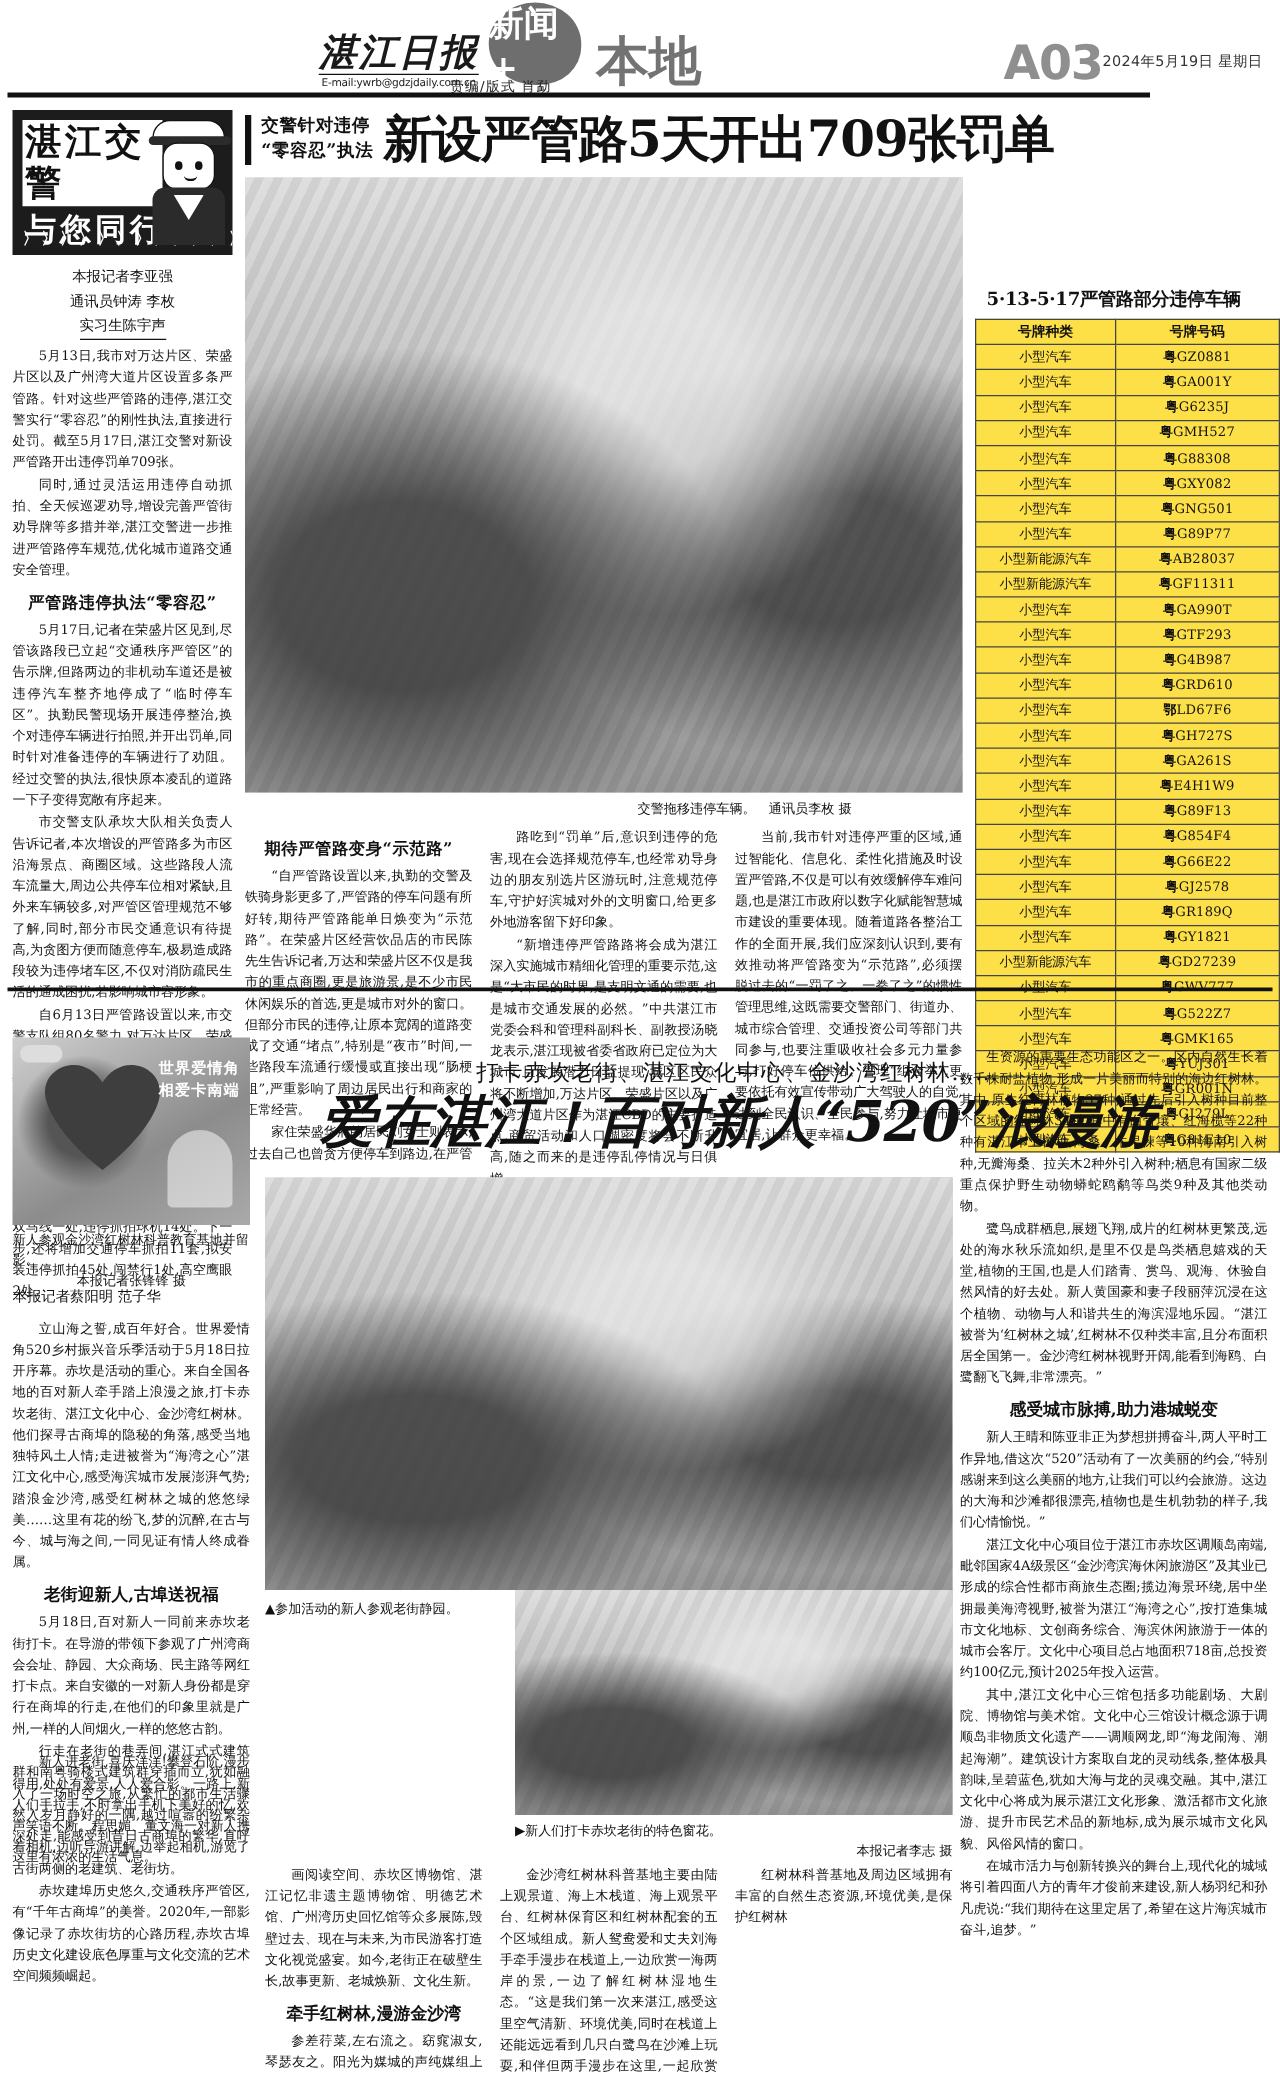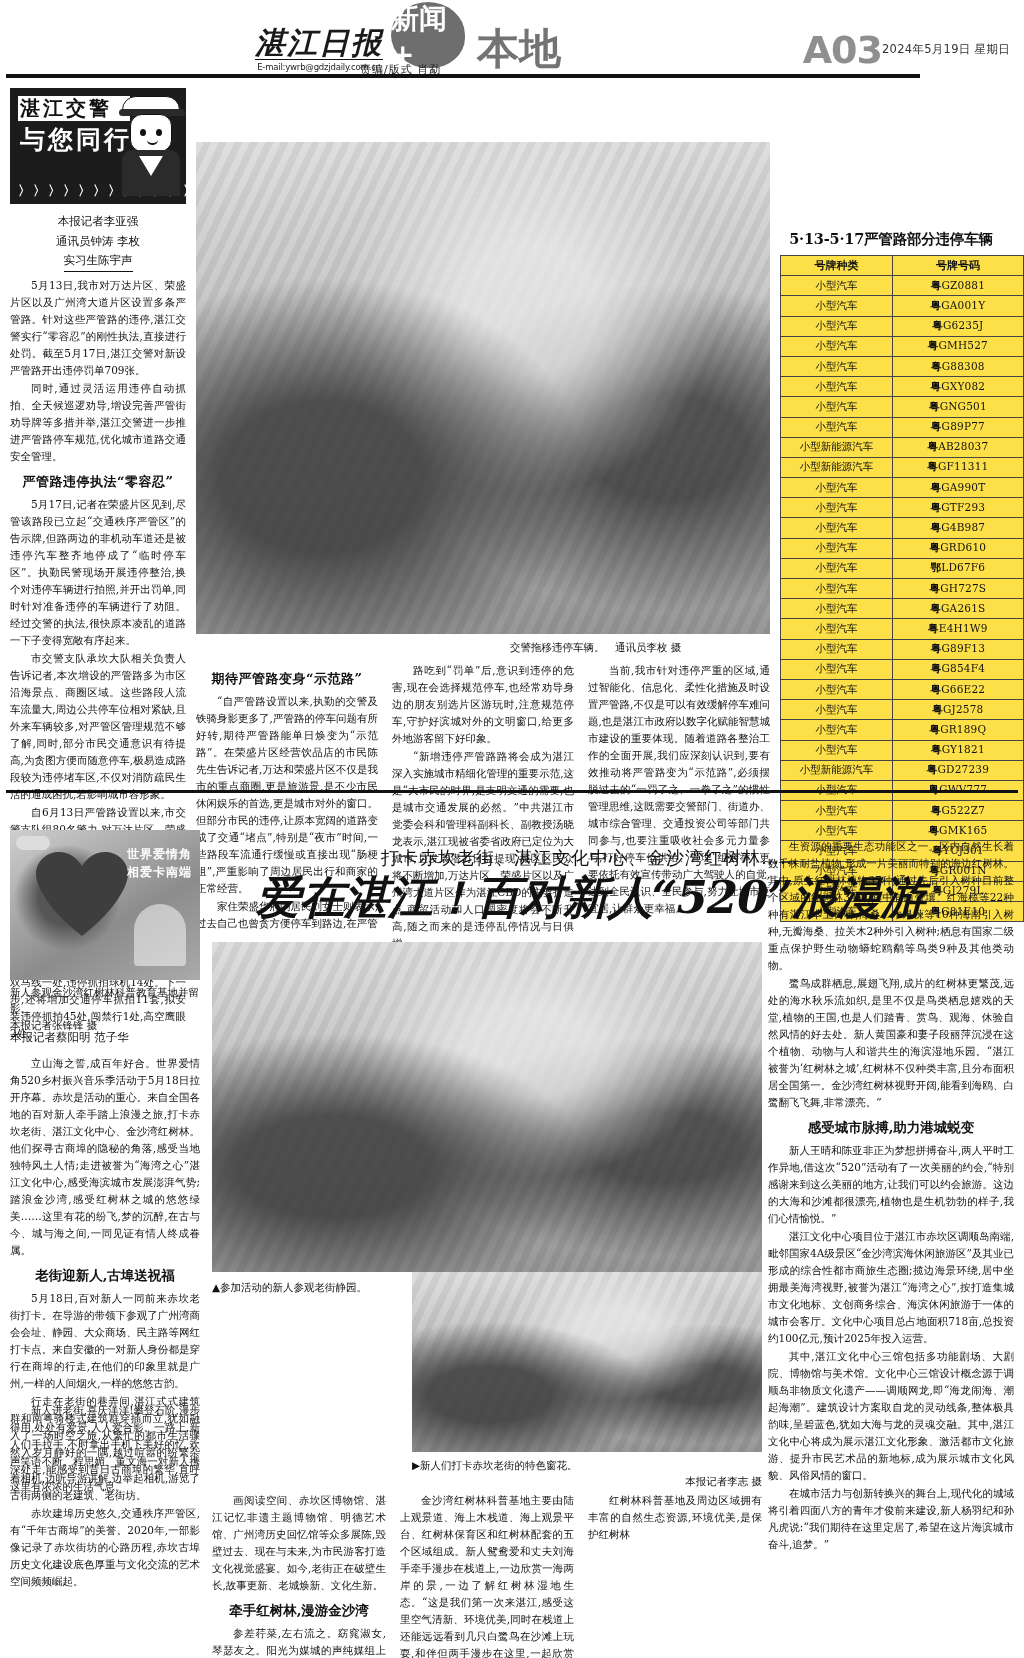--- a/index.html
+++ b/index.html
@@ -63,21 +63,21 @@
   
   .art-top { position:relative; margin-top:4px; height:700px; }
 
   .police-box {
     position:absolute; left:10px; top:6px; width:176px; height:116px;
     background:#1c1c1c; color:#fff; overflow:hidden;
   }
   .pb-line1 {
     margin:8px 8px 0 8px; background:#fff; color:#111;
     font-family:"DejaVu Serif","Liberation Serif",serif;
-    font-size:20px; font-weight:700; letter-spacing:3px;
+    font-size:29px; font-weight:700; letter-spacing:3px;
     padding:1px 2px; width:112px; line-height:1.15;
   }
   .pb-line2 {
     margin:5px 8px 0 10px; color:#fff;
     font-family:"DejaVu Serif","Liberation Serif",serif;
     font-size:25px; font-weight:700; letter-spacing:3px; line-height:1.1;
   }
   .pb-chevrons {
     position:absolute; left:8px; bottom:4px; width:120px;
     color:#fff; font-size:13px; letter-spacing:2px; font-weight:700;
@@ -205,21 +205,21 @@
     background:#3e3e3e;
     clip-path:path("M46 84 C 10 56, 0 32, 0 22 C 0 8, 12 0, 23 0 C 33 0, 41 6, 46 14 C 51 6, 59 0, 69 0 C 80 0, 92 8, 92 22 C 92 32, 82 56, 46 84 Z");
   }
   .love-txt1 { position:absolute; right:8px; top:16px; color:#fff; font-size:12px; font-weight:700; letter-spacing:1px; }
   .love-txt2 { position:absolute; right:8px; top:34px; color:#fff; font-size:12px; font-weight:700; letter-spacing:1px; }
   .love-badge { position:absolute; left:6px; top:6px; width:34px; height:14px; background:#ddd; border-radius:7px; }
   .love-arch { position:absolute; right:14px; bottom:14px; width:52px; height:62px; background:rgba(255,255,255,.5); border-radius:26px 26px 4px 4px; }
 
   .cap-love { position:absolute; left:10px; top:182px; width:190px; font-size:10.5px; line-height:1.55;
     font-family:"DejaVu Serif","Liberation Serif",serif; }
-  .cap-love .credit { display:block; text-align:left; }
+  .cap-love .credit { display:block; text-align:center; }
 
   .byline-bot { position:absolute; left:10px; top:228px; width:190px; font-size:11.5px; }
 
   .bot-l { position:absolute; left:10px; top:253px; width:190px; }
 
   .kicker2 {
     position:absolute; left:200px; top:44px; width:780px;
     text-align:center; font-size:18px; letter-spacing:1px; color:#111;
     font-family:"DejaVu Serif","Liberation Serif",serif;
   }
@@ -284,20 +284,27 @@
         <div class="cop-body"></div>
       </div>
     </div>
 
     <div class="byline-top">
       <div>本报记者李亚强</div>
       <div>通讯员钟涛 李枚</div>
       <div class="ul">实习生陈宇声</div>
     </div>
 
+    <div class="kicker-wrap">
+      <div class="kicker">
+        <div>交警针对违停</div>
+        <div>“零容忍”执法</div>
+      </div>
+      <div class="head-top">新设严管路5天开出709张罚单</div>
+    </div>
 
     <div class="photo photo-top"></div>
     <div class="cap cap-top">交警拖移违停车辆。　通讯员李枚 摄</div>
 
     <div class="col-l">
       <div class="col-body">
         <p>5月13日,我市对万达片区、荣盛片区以及广州湾大道片区设置多条严管路。针对这些严管路的违停,湛江交警实行“零容忍”的刚性执法,直接进行处罚。截至5月17日,湛江交警对新设严管路开出违停罚单709张。</p>
         <p>同时,通过灵活运用违停自动抓拍、全天候巡逻劝导,增设完善严管街劝导牌等多措并举,湛江交警进一步推进严管路停车规范,优化城市道路交通安全管理。</p>
       </div>
       <div class="sub-h">严管路违停执法“零容忍”</div>

